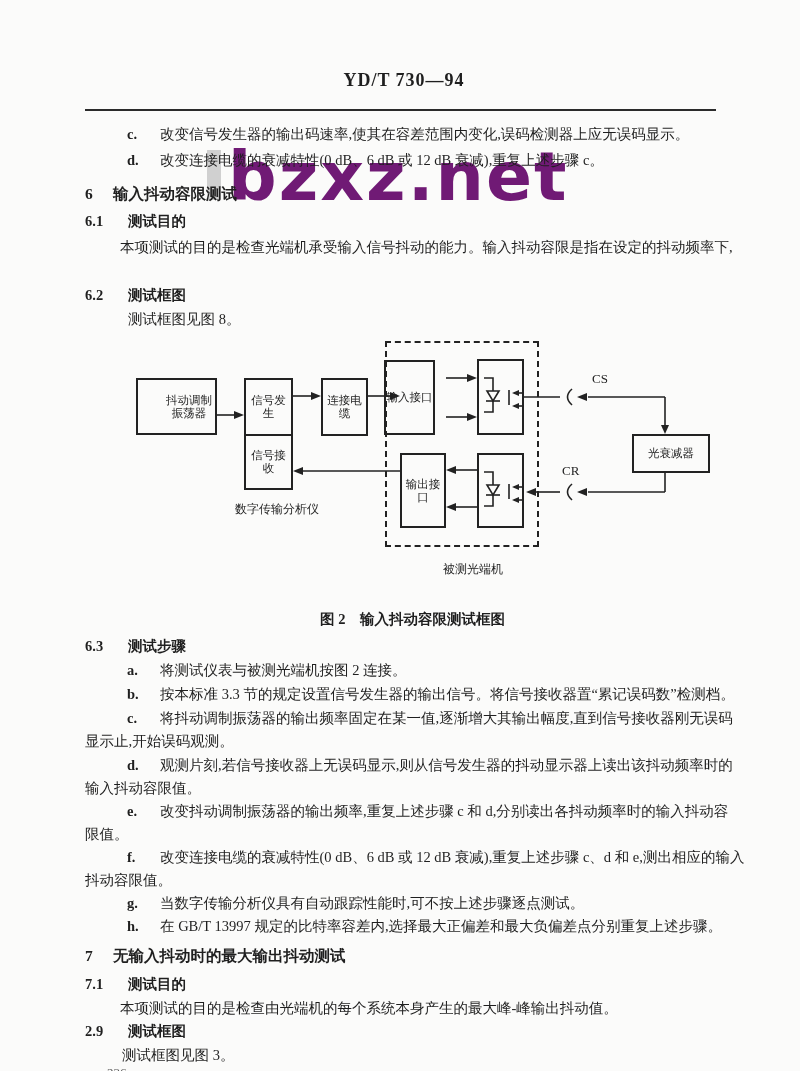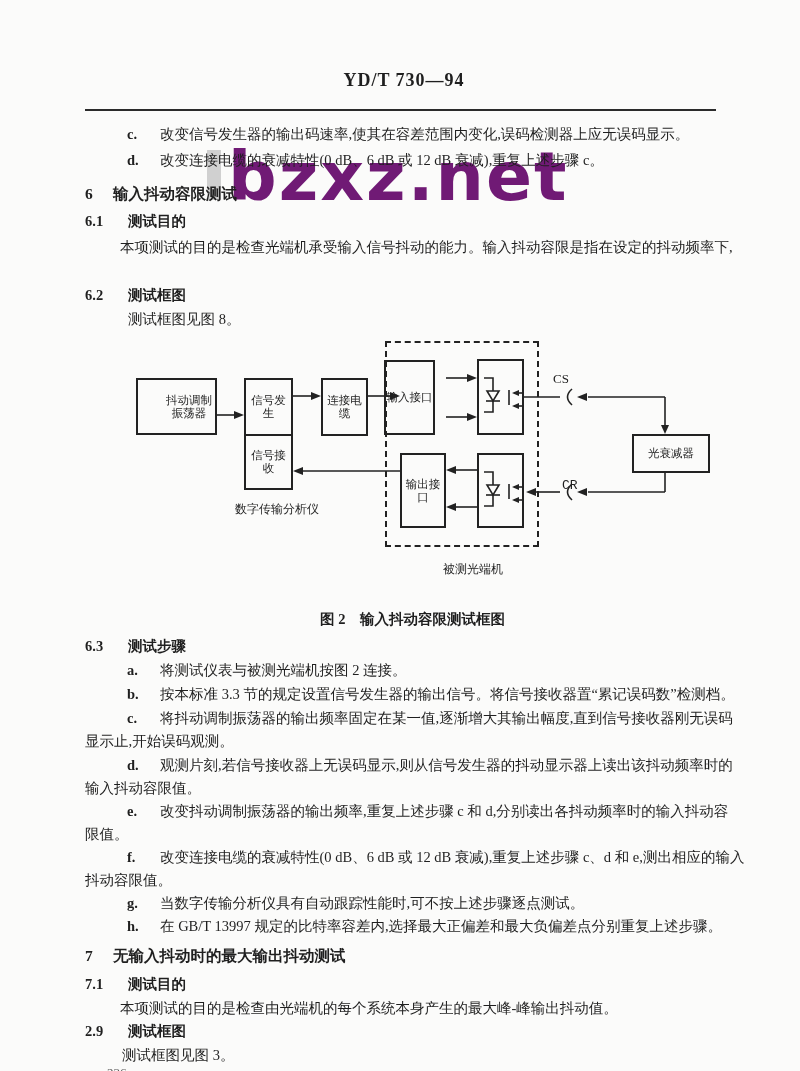--- a/index.html
+++ b/index.html
@@ -168,22 +168,22 @@
         </div>
       <div class="nbox" style="left:477px;top:21px;width:47px;height:76px;"></div>
       <div class="nbox" style="left:400px;top:115px;width:46px;height:75px;">
           <span>输出接口</span>
         </div>
       <div class="nbox" style="left:477px;top:115px;width:47px;height:75px;"></div>
       <div class="nbox" style="left:632px;top:96px;width:78px;height:39px;">
           <span>光衰减器</span>
         </div>
 
-      <div class="cslabel" style="left:553px;top:33px;">CS</div>
-      <div class="cslabel" style="left:562px;top:140px;font-family:Liberation Mono, monospace;">CR</div>
+      <div class="cslabel" style="left:592px;top:33px;">CS</div>
+      <div class="cslabel" style="left:562px;top:125px;">CR</div>
       <div class="figlabel" style="left:235px;top:163px;">数字传输分析仪</div>
       <div class="figlabel" style="left:443px;top:223px;">被测光端机</div>
     </div>
 
     <div class="abs caption" style="top:610px;">图 2　输入抖动容限测试框图</div>
 
     <div class="abs h2" style="left:85px;top:637px;">
       <span class="num">6.3</span><span>测试步骤</span>
     </div>
 

